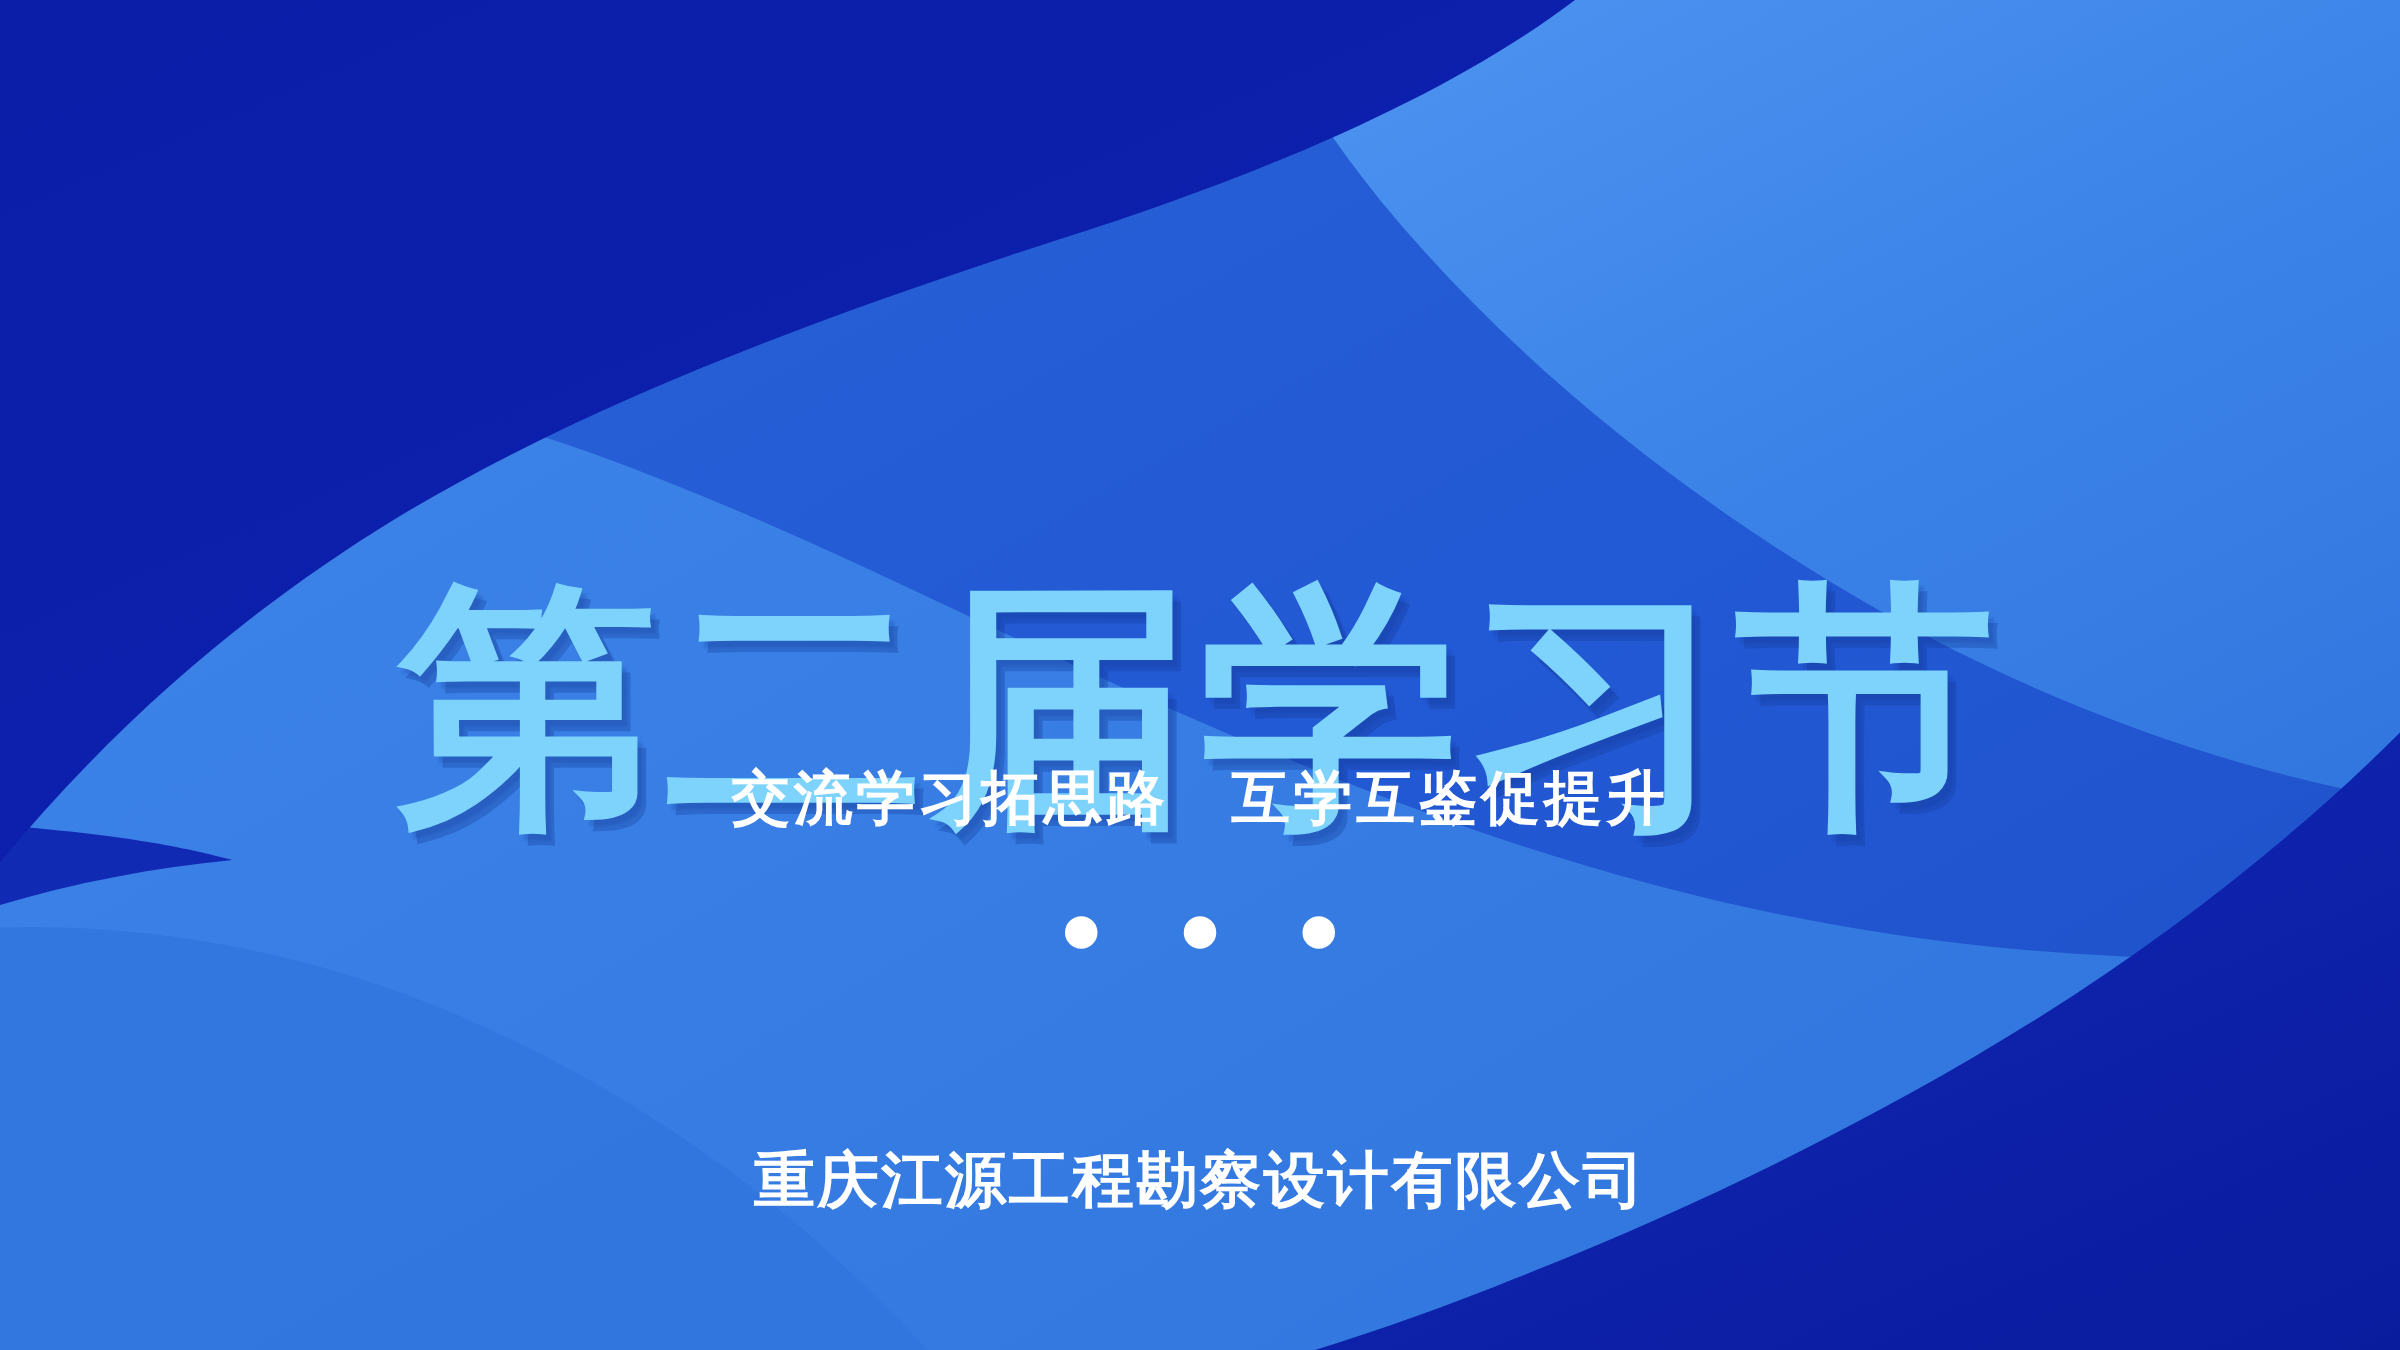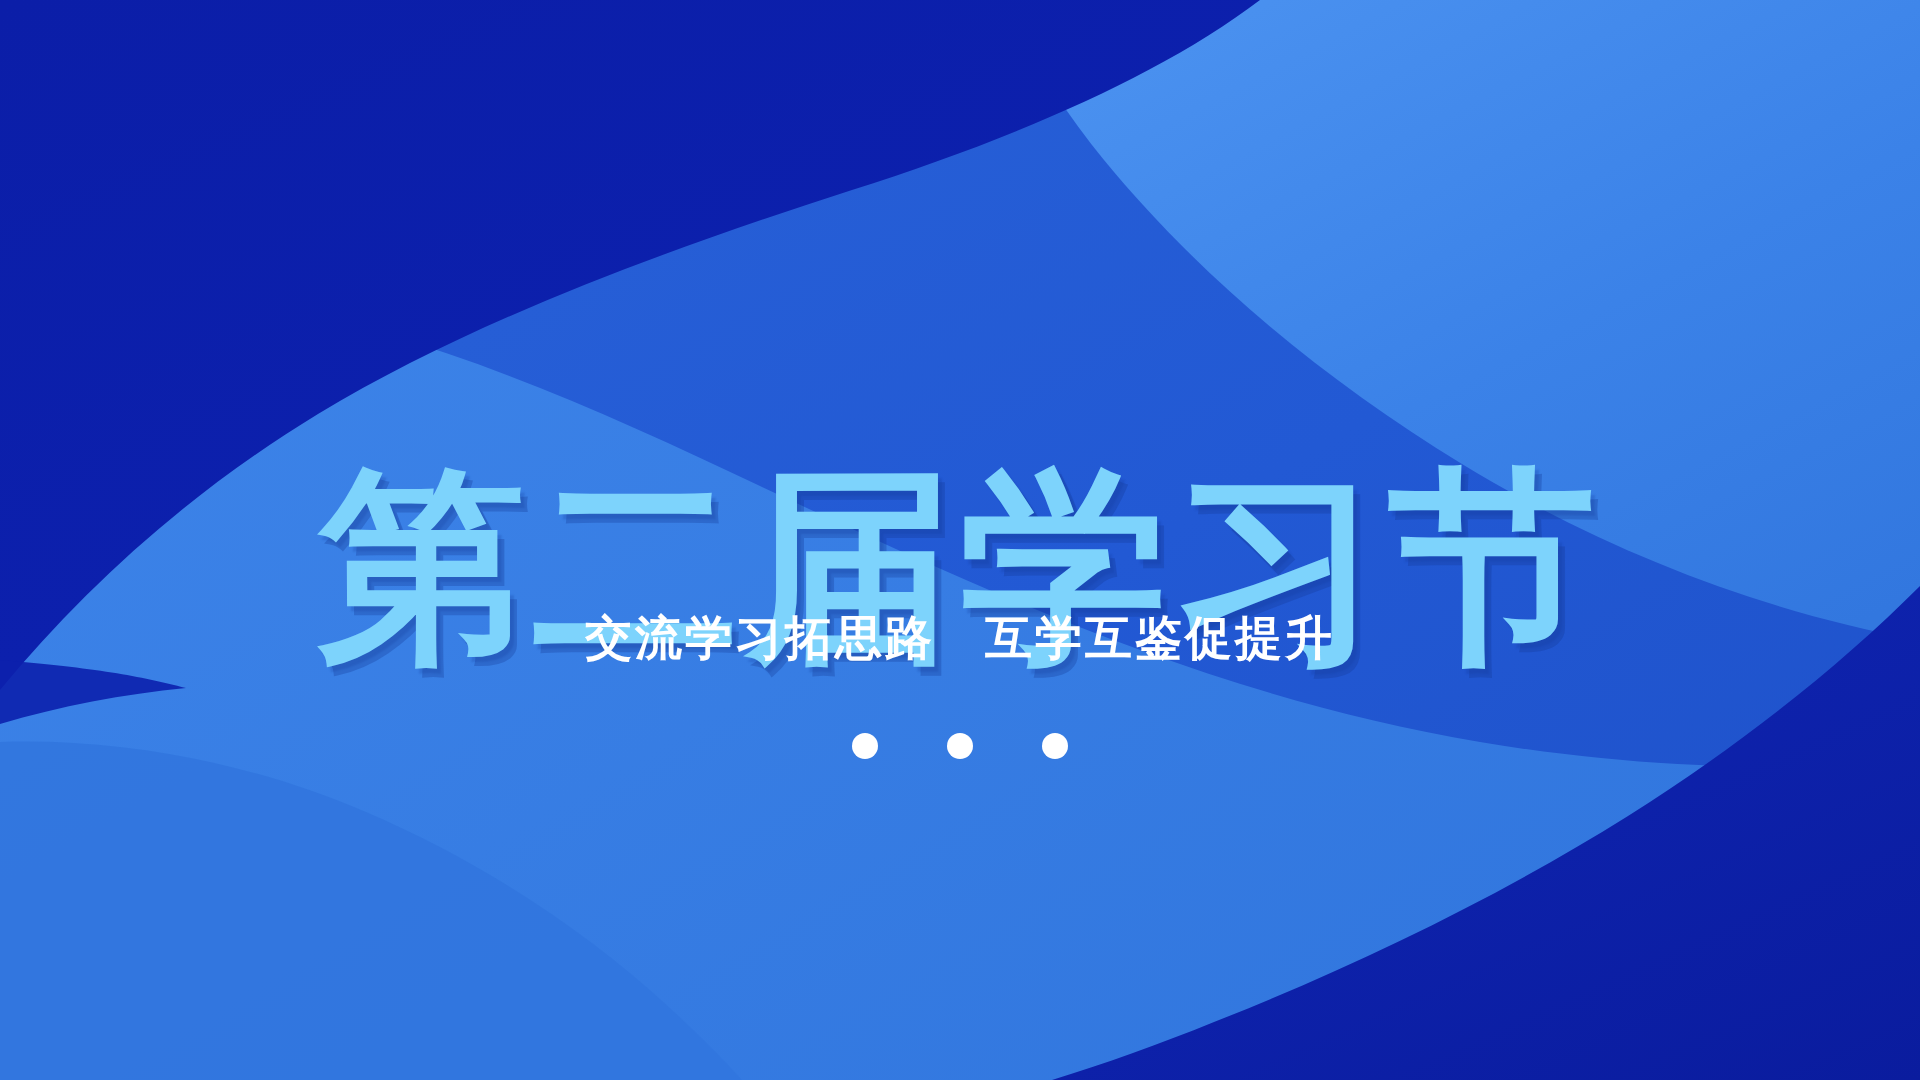--- a/index.html
+++ b/index.html
@@ -180,15 +180,16 @@
     <h1 class="title">第二届学习节</h1>
 
     <div class="subtitle">交流学习拓思路　互学互鉴促提升</div>
 
     <div class="dots">
       <span class="dot"></span>
       <span class="dot"></span>
       <span class="dot"></span>
     </div>
 
+    <div class="company">重庆江源工程勘察设计有限公司</div>
 
   </div>
 </div>
 
 </body></html>

